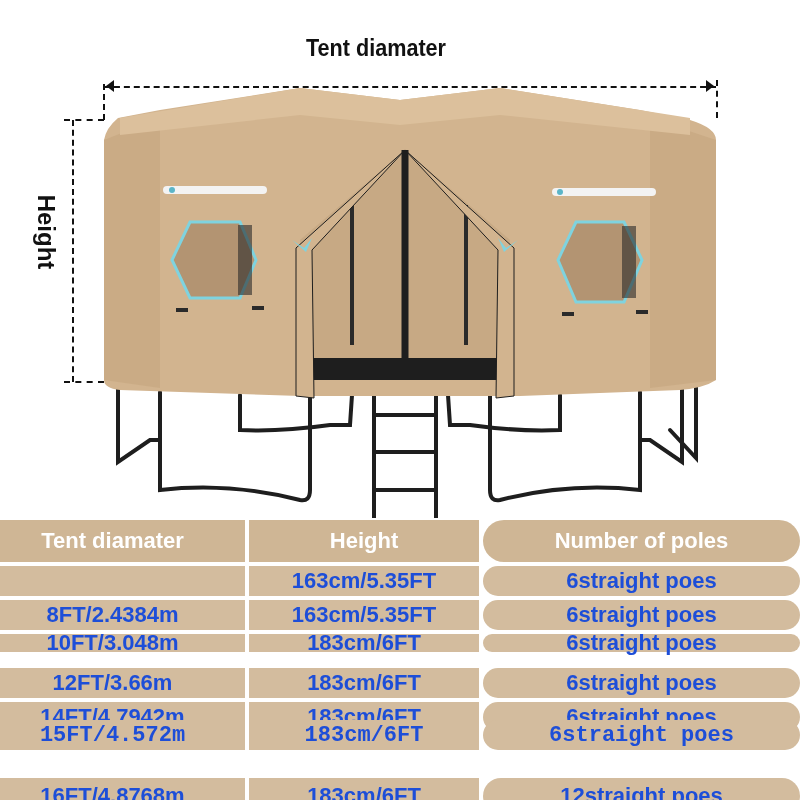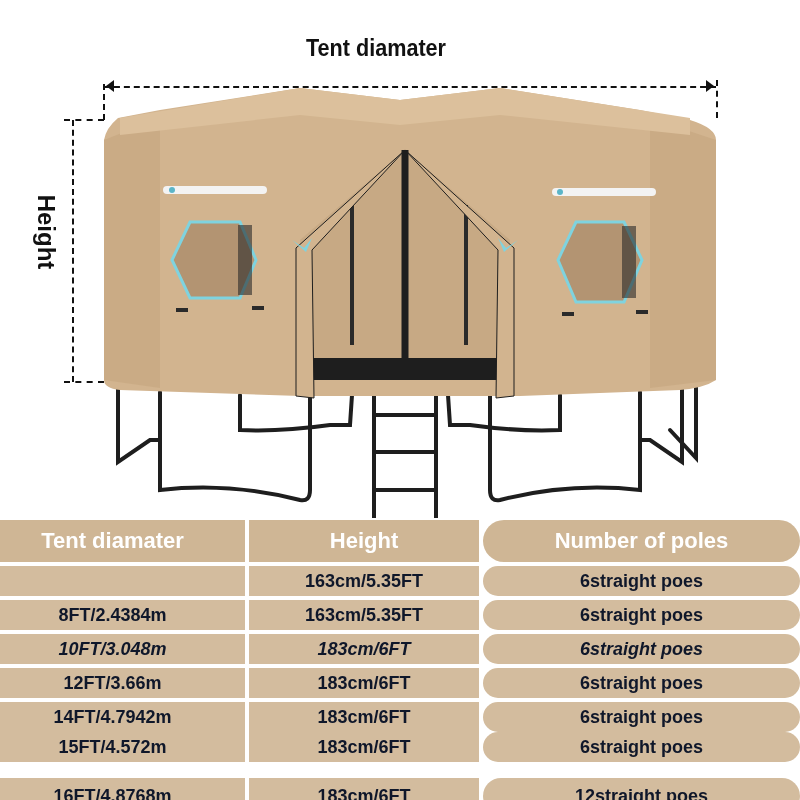--- a/index.html
+++ b/index.html
@@ -31,21 +31,21 @@
   
   .spec-table {
     left: 0; top: 520px; width: 800px; height: 280px;
     background: #ffffff;
   }
   .row { position: absolute; left: 0; width: 800px; display: flex; }
   .cell {
     position: absolute; top: 0; bottom: 0;
     background: #d3bc9e;
     display: flex; align-items: center; justify-content: center;
-    font-weight: bold; color: #0f172a; font-size: 18px;
+    font-weight: bold; color: #1d4ed8; font-size: 22px;
     white-space: nowrap;
   }
   .hdr .cell { color: #ffffff; font-size: 22px; background: #cfb695; }
   .c1 { left: 0; width: 245px; }
   .c2 { left: 249px; width: 230px; }
   .c3 { left: 483px; width: 317px; border-radius: 21px; }
   .c1 .txt { margin-left: -20px; }
 </style>
 </head>
 <body>
@@ -148,21 +148,21 @@
         <span class="txt">8FT/2.4384m</span>
       </div>
     <div class="cell c2">
         <span>163cm/5.35FT</span>
       </div>
     <div class="cell c3">
         <span>6straight poes</span>
       </div>
   </div>
 
-  <div class="row" style="top:114px; height:30px;font-style:italic;">
+  <div class="row" style="top:114px; height:18px;">
     <div class="cell c1">
         <span class="txt">10FT/3.048m</span>
       </div>
     <div class="cell c2">
         <span>183cm/6FT</span>
       </div>
     <div class="cell c3">
         <span>6straight poes</span>
       </div>
   </div>
@@ -184,21 +184,21 @@
         <span class="txt">14FT/4.7942m</span>
       </div>
     <div class="cell c2">
         <span>183cm/6FT</span>
       </div>
     <div class="cell c3">
         <span>6straight poes</span>
       </div>
   </div>
 
-  <div class="row" style="top:212px; height:30px;">
+  <div class="row" style="top:200px; height:30px;font-family:Liberation Mono, monospace;">
     <div class="cell c1">
         <span class="txt">15FT/4.572m</span>
       </div>
     <div class="cell c2">
         <span>183cm/6FT</span>
       </div>
     <div class="cell c3">
         <span>6straight poes</span>
       </div>
   </div>

